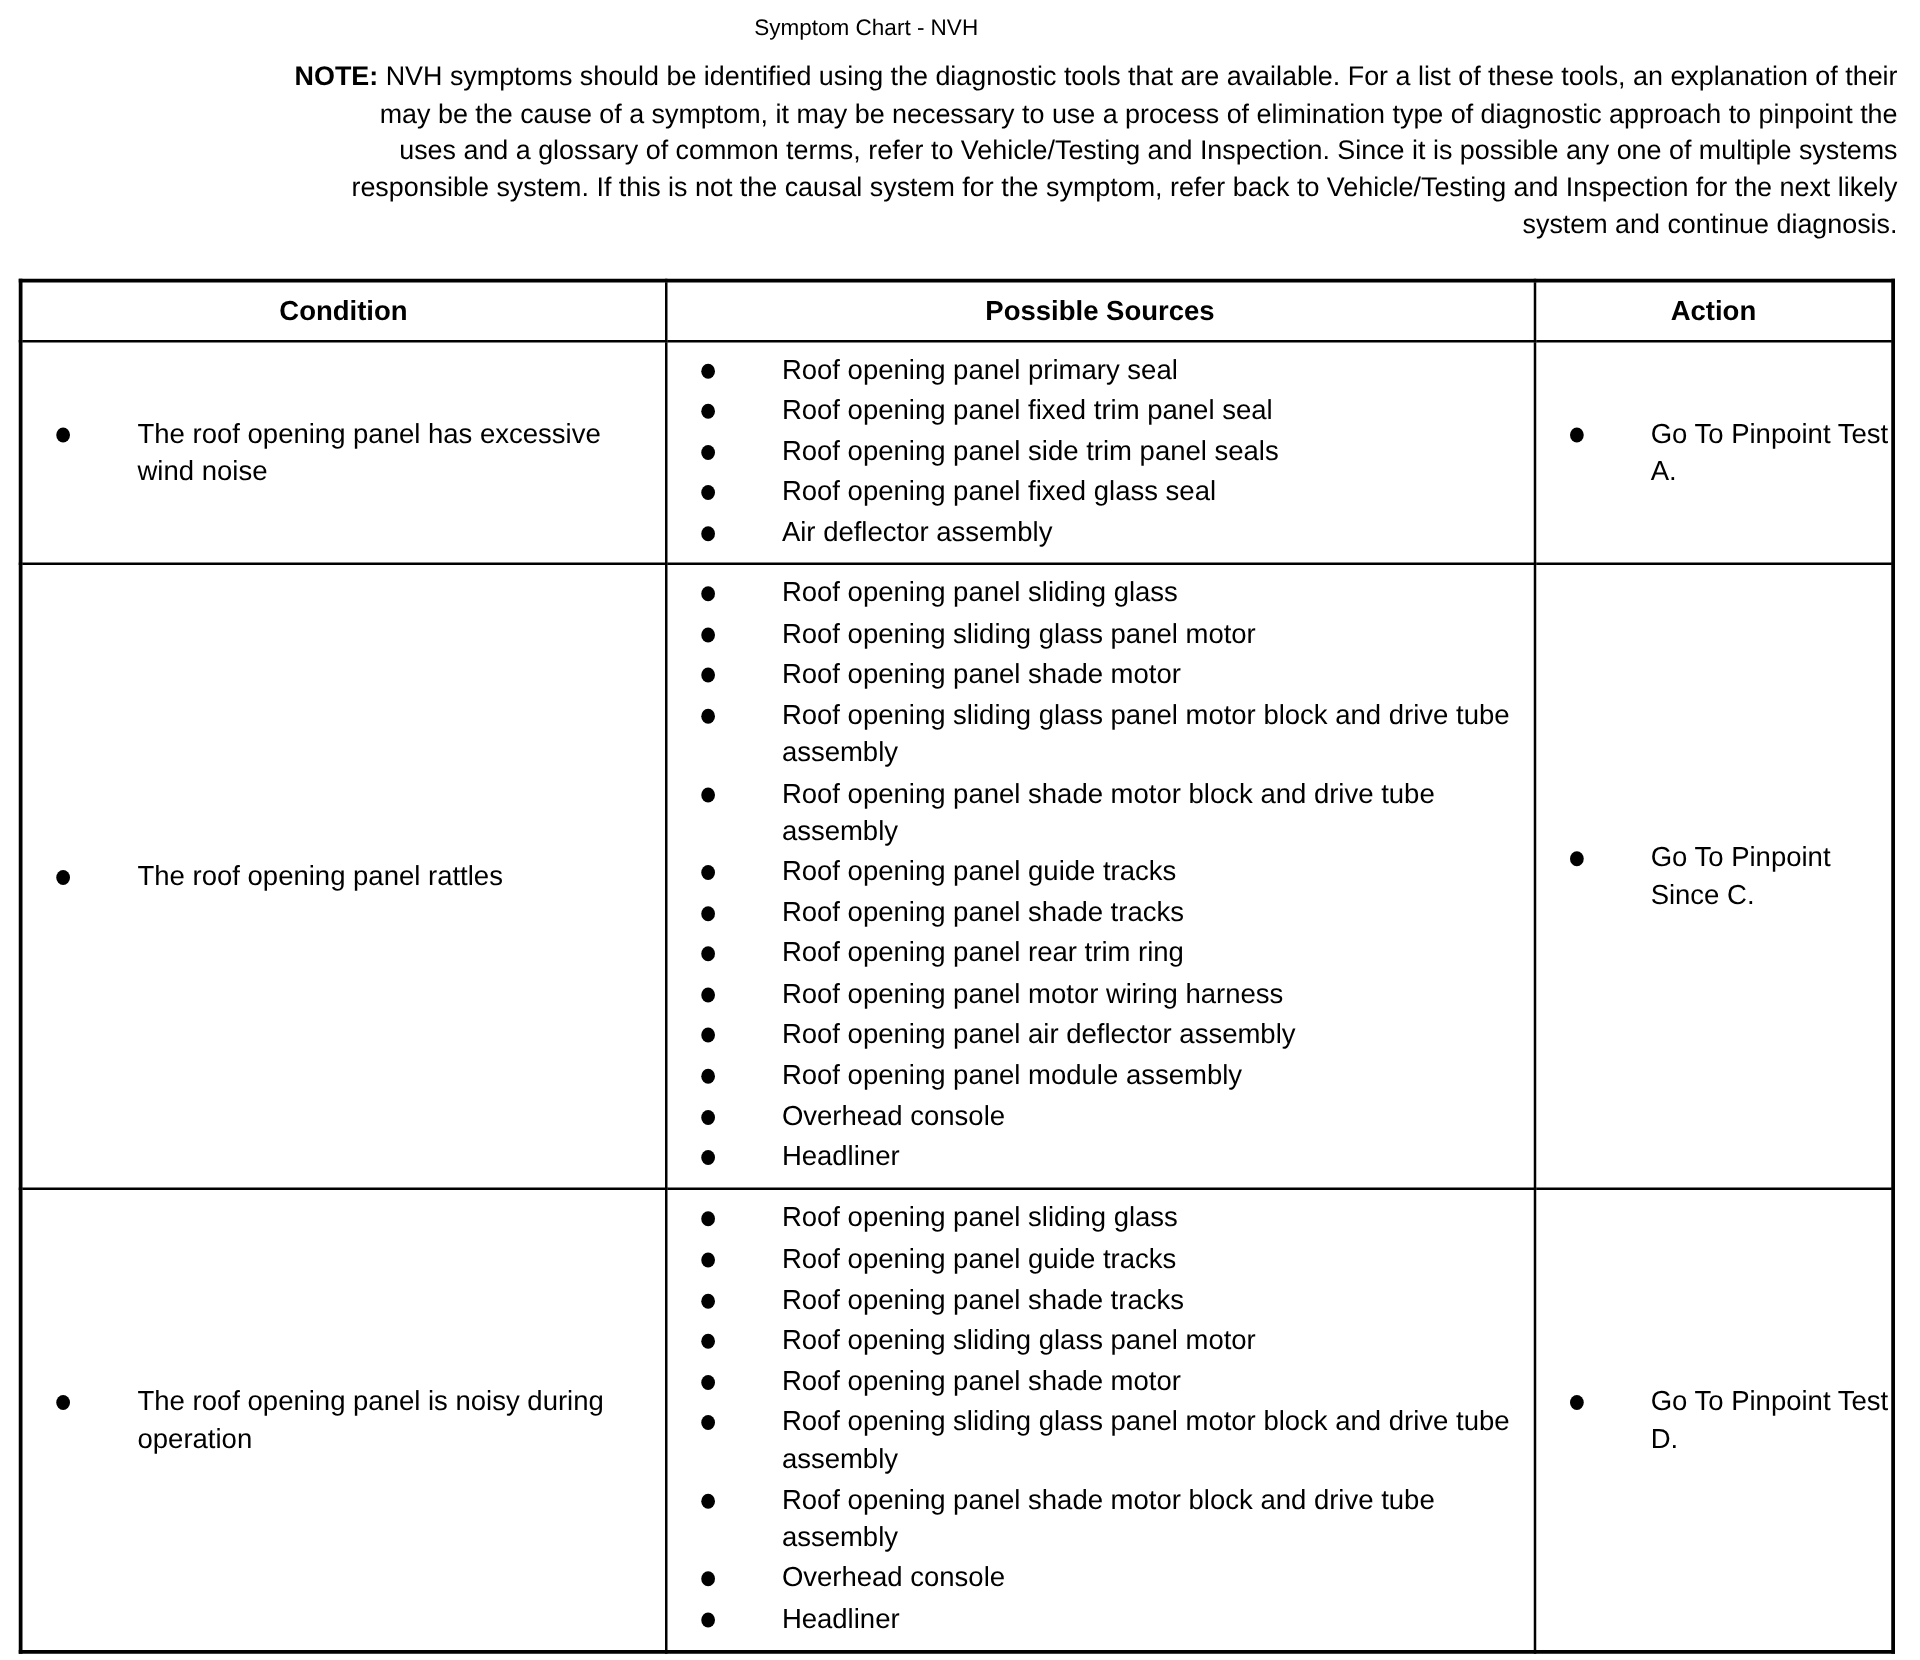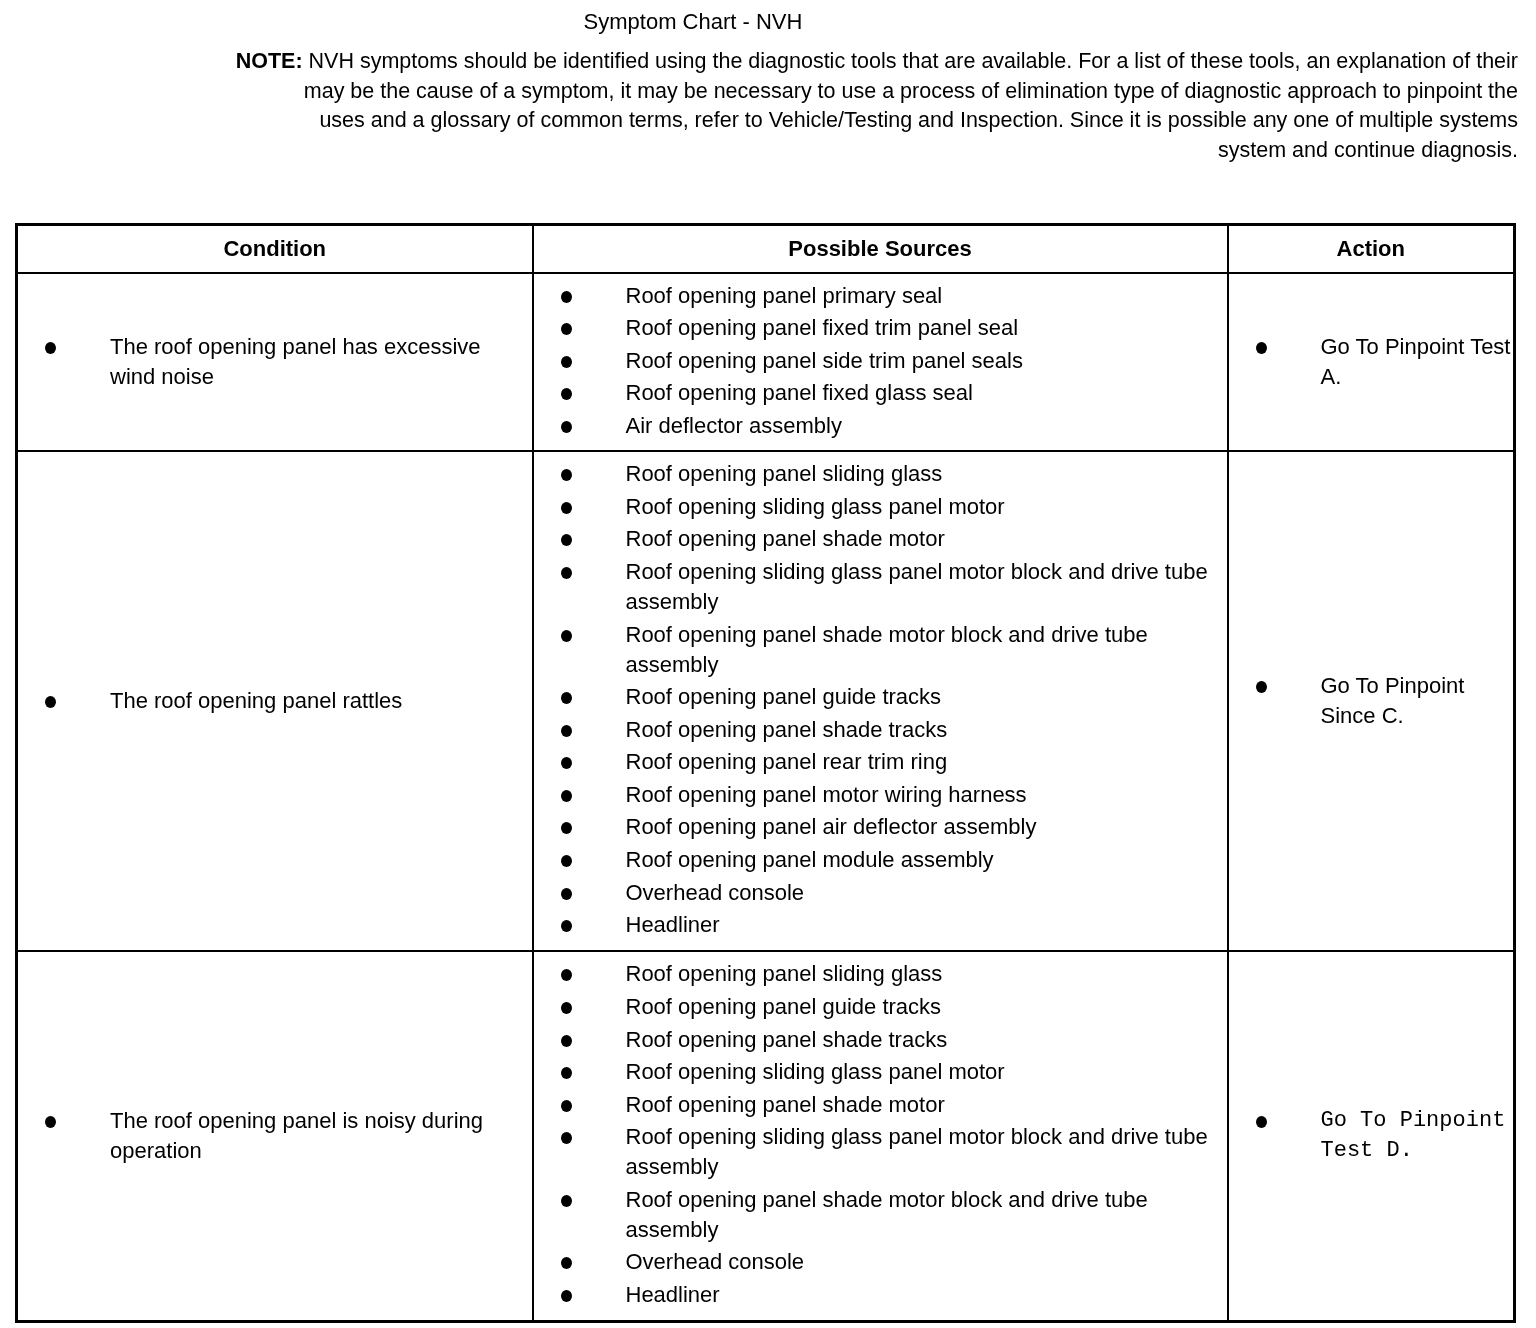--- a/index.html
+++ b/index.html
@@ -14,21 +14,21 @@
       font-family: "Liberation Sans", sans-serif;
       color: #000000;
       overflow: hidden;
     }
     .page-title {
       position: absolute;
       left: 0;
       top: 8px;
       width: 1386px;
       text-align: center;
-      font-size: 22px;
+      font-size: 18px;
       line-height: 28px;
     }
     .note {
       position: absolute;
       left: 23px;
       top: 47px;
       width: 1495px;
       font-size: 21.5px;
       line-height: 29.5px;
       text-align: right;
@@ -93,20 +93,21 @@
   </style>
 </head>
 <body>
 
 <div class="page-title">Symptom Chart - NVH</div>
 
 <div class="note">
   <span class="line"><span class="note-label">NOTE:</span><span> NVH symptoms should be identified using the diagnostic tools that are available. For a list of these tools, an explanation of their</span></span>
   <span class="line">may be the cause  of a symptom, it may be necessary to use a process of elimination type of diagnostic approach to pinpoint the</span>
   <span class="line">uses and a glossary of common terms, refer to Vehicle/Testing and Inspection. Since it is possible any one of multiple systems</span>
+  <span class="line">responsible system. If this is not the causal system for the symptom, refer back to Vehicle/Testing and Inspection for the next likely</span>
   <span class="line">system and continue diagnosis.</span>
 </div>
 
 <table class="symptom-table">
   <colgroup>
     <col class="col-cond">
     <col class="col-src">
     <col class="col-act">
   </colgroup>
   <thead>
@@ -182,20 +183,20 @@
           <li><span class="bullet"></span><span>Roof opening panel guide tracks</span></li>
           <li><span class="bullet"></span><span>Roof opening panel shade tracks</span></li>
           <li><span class="bullet"></span><span>Roof opening sliding glass panel motor</span></li>
           <li><span class="bullet"></span><span>Roof opening panel shade motor</span></li>
           <li><span class="bullet"></span><span>Roof opening sliding glass panel motor block and drive tube assembly</span></li>
           <li><span class="bullet"></span><span>Roof opening panel shade motor block and drive tube assembly</span></li>
           <li><span class="bullet"></span><span>Overhead console</span></li>
           <li><span class="bullet"></span><span>Headliner</span></li>
         </ul>
       </td>
-      <td style="vertical-align: middle; font-family: Liberation Mono, monospace;">
+      <td style="vertical-align: middle;">
         <ul class="blist act-list">
           <li><span class="bullet"></span><span>Go To Pinpoint Test D.</span></li>
         </ul>
       </td>
     </tr>
   </tbody>
 </table>
 
 </body></html>

